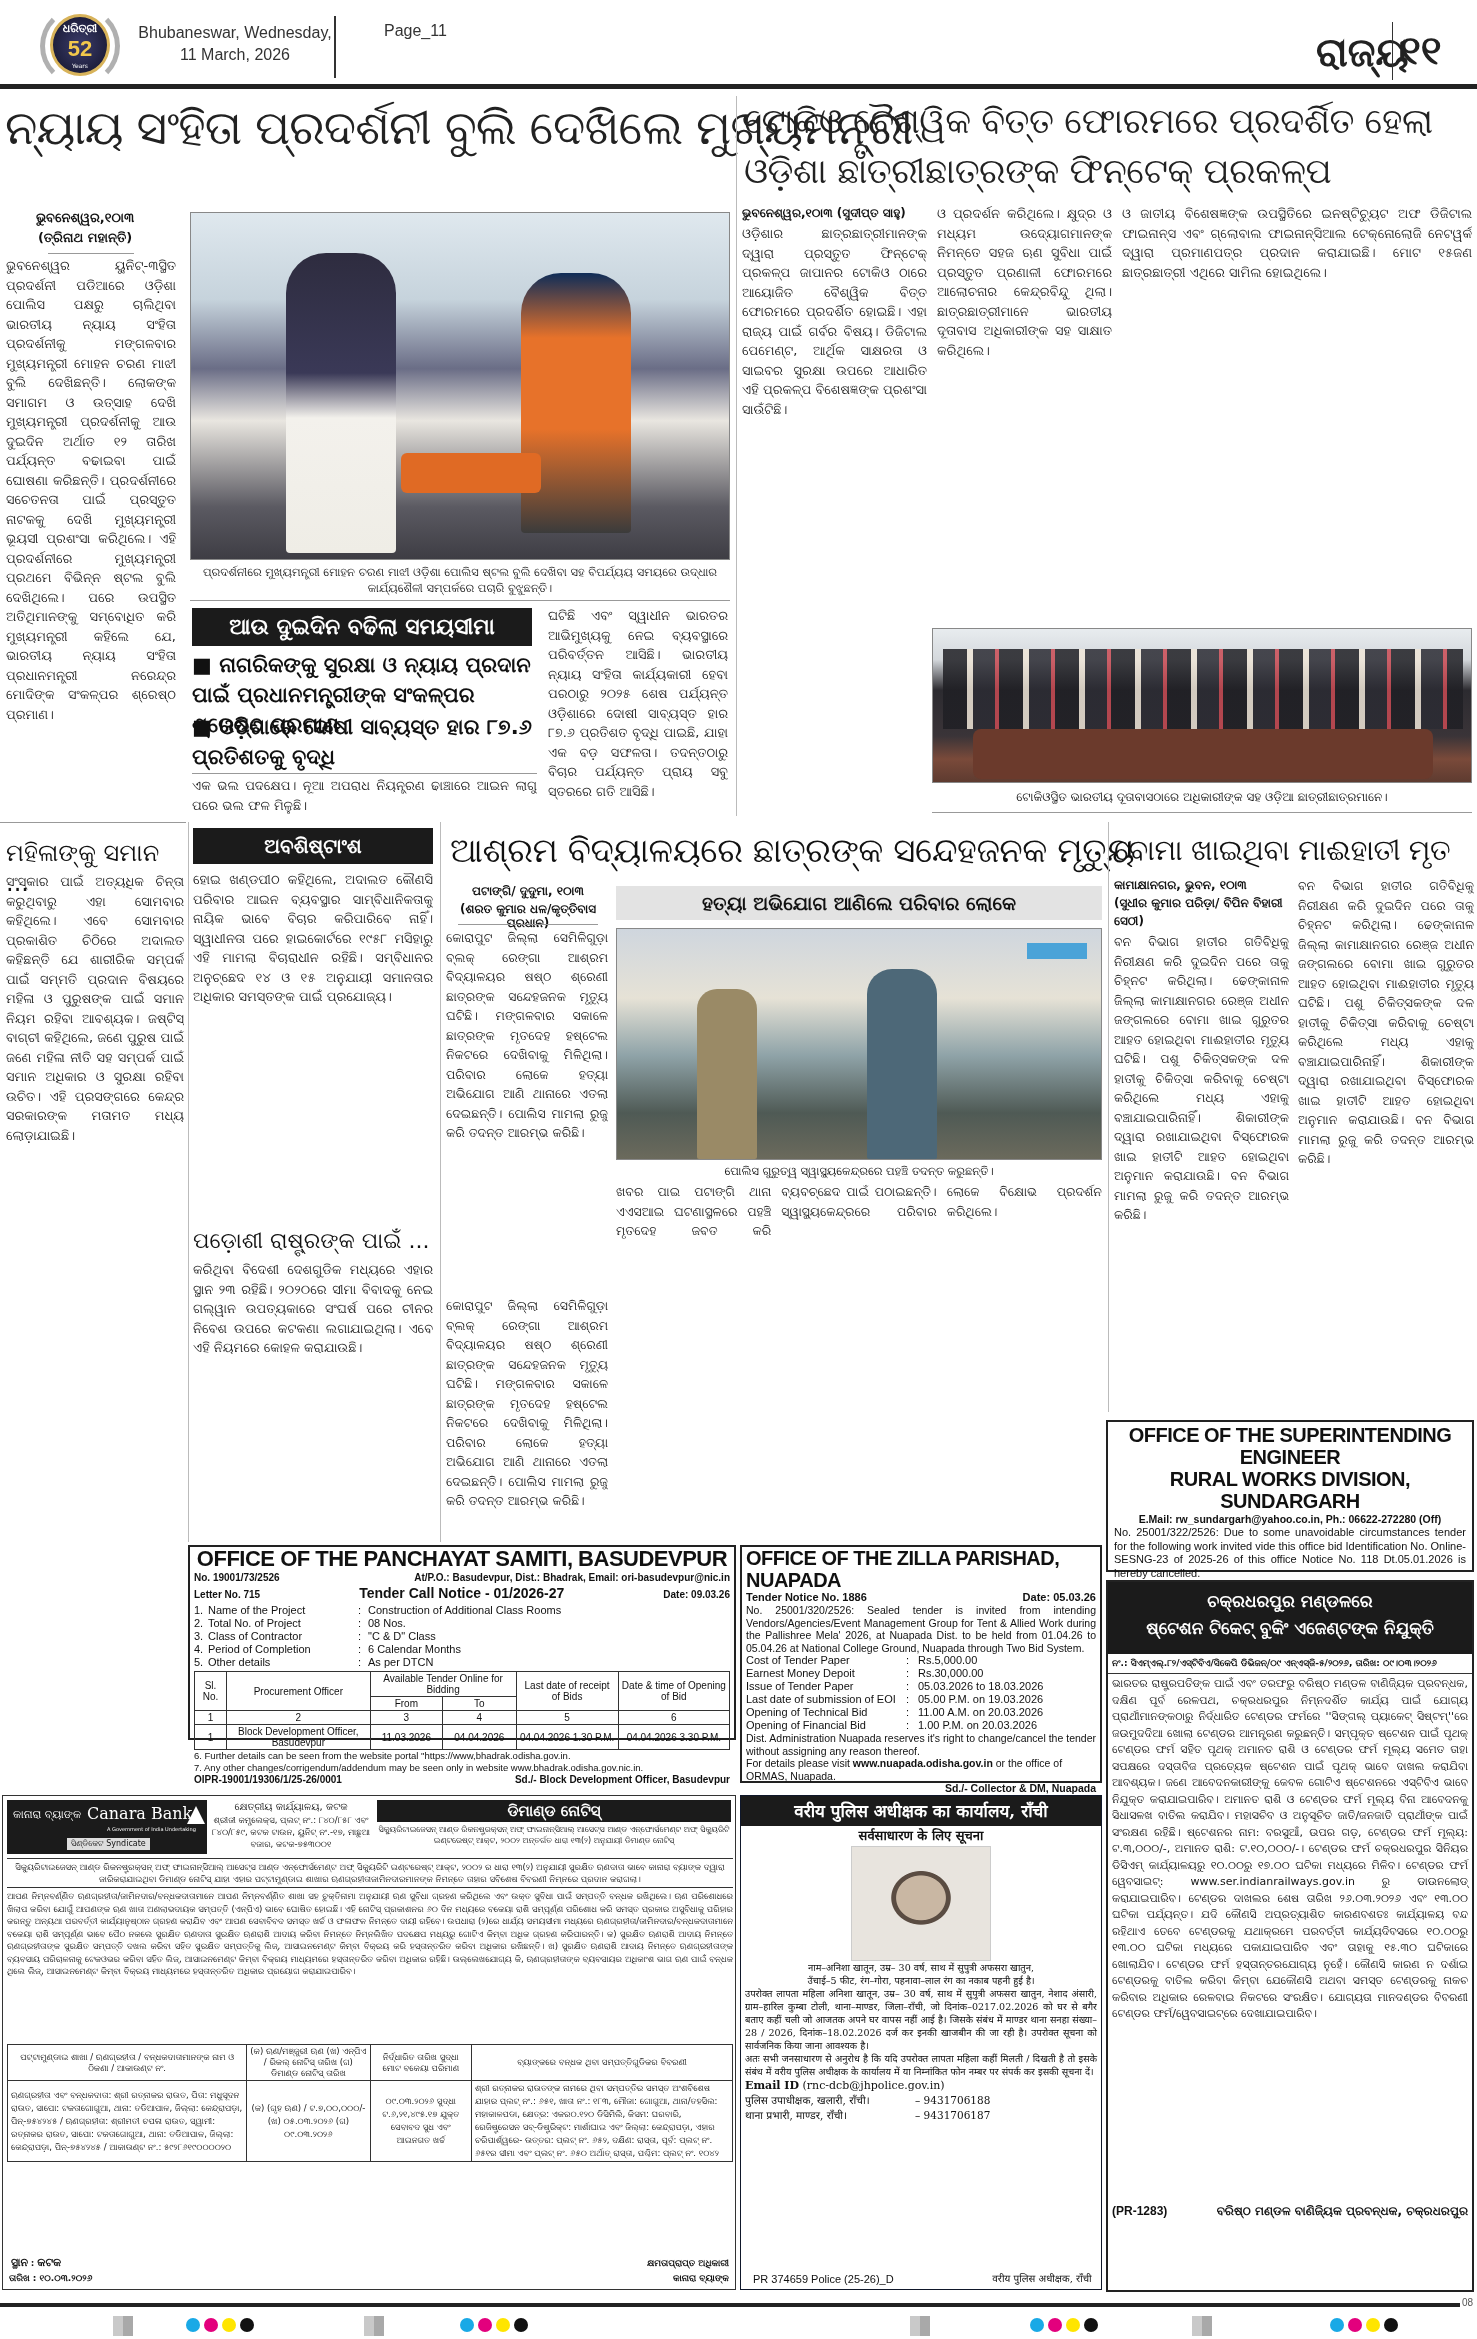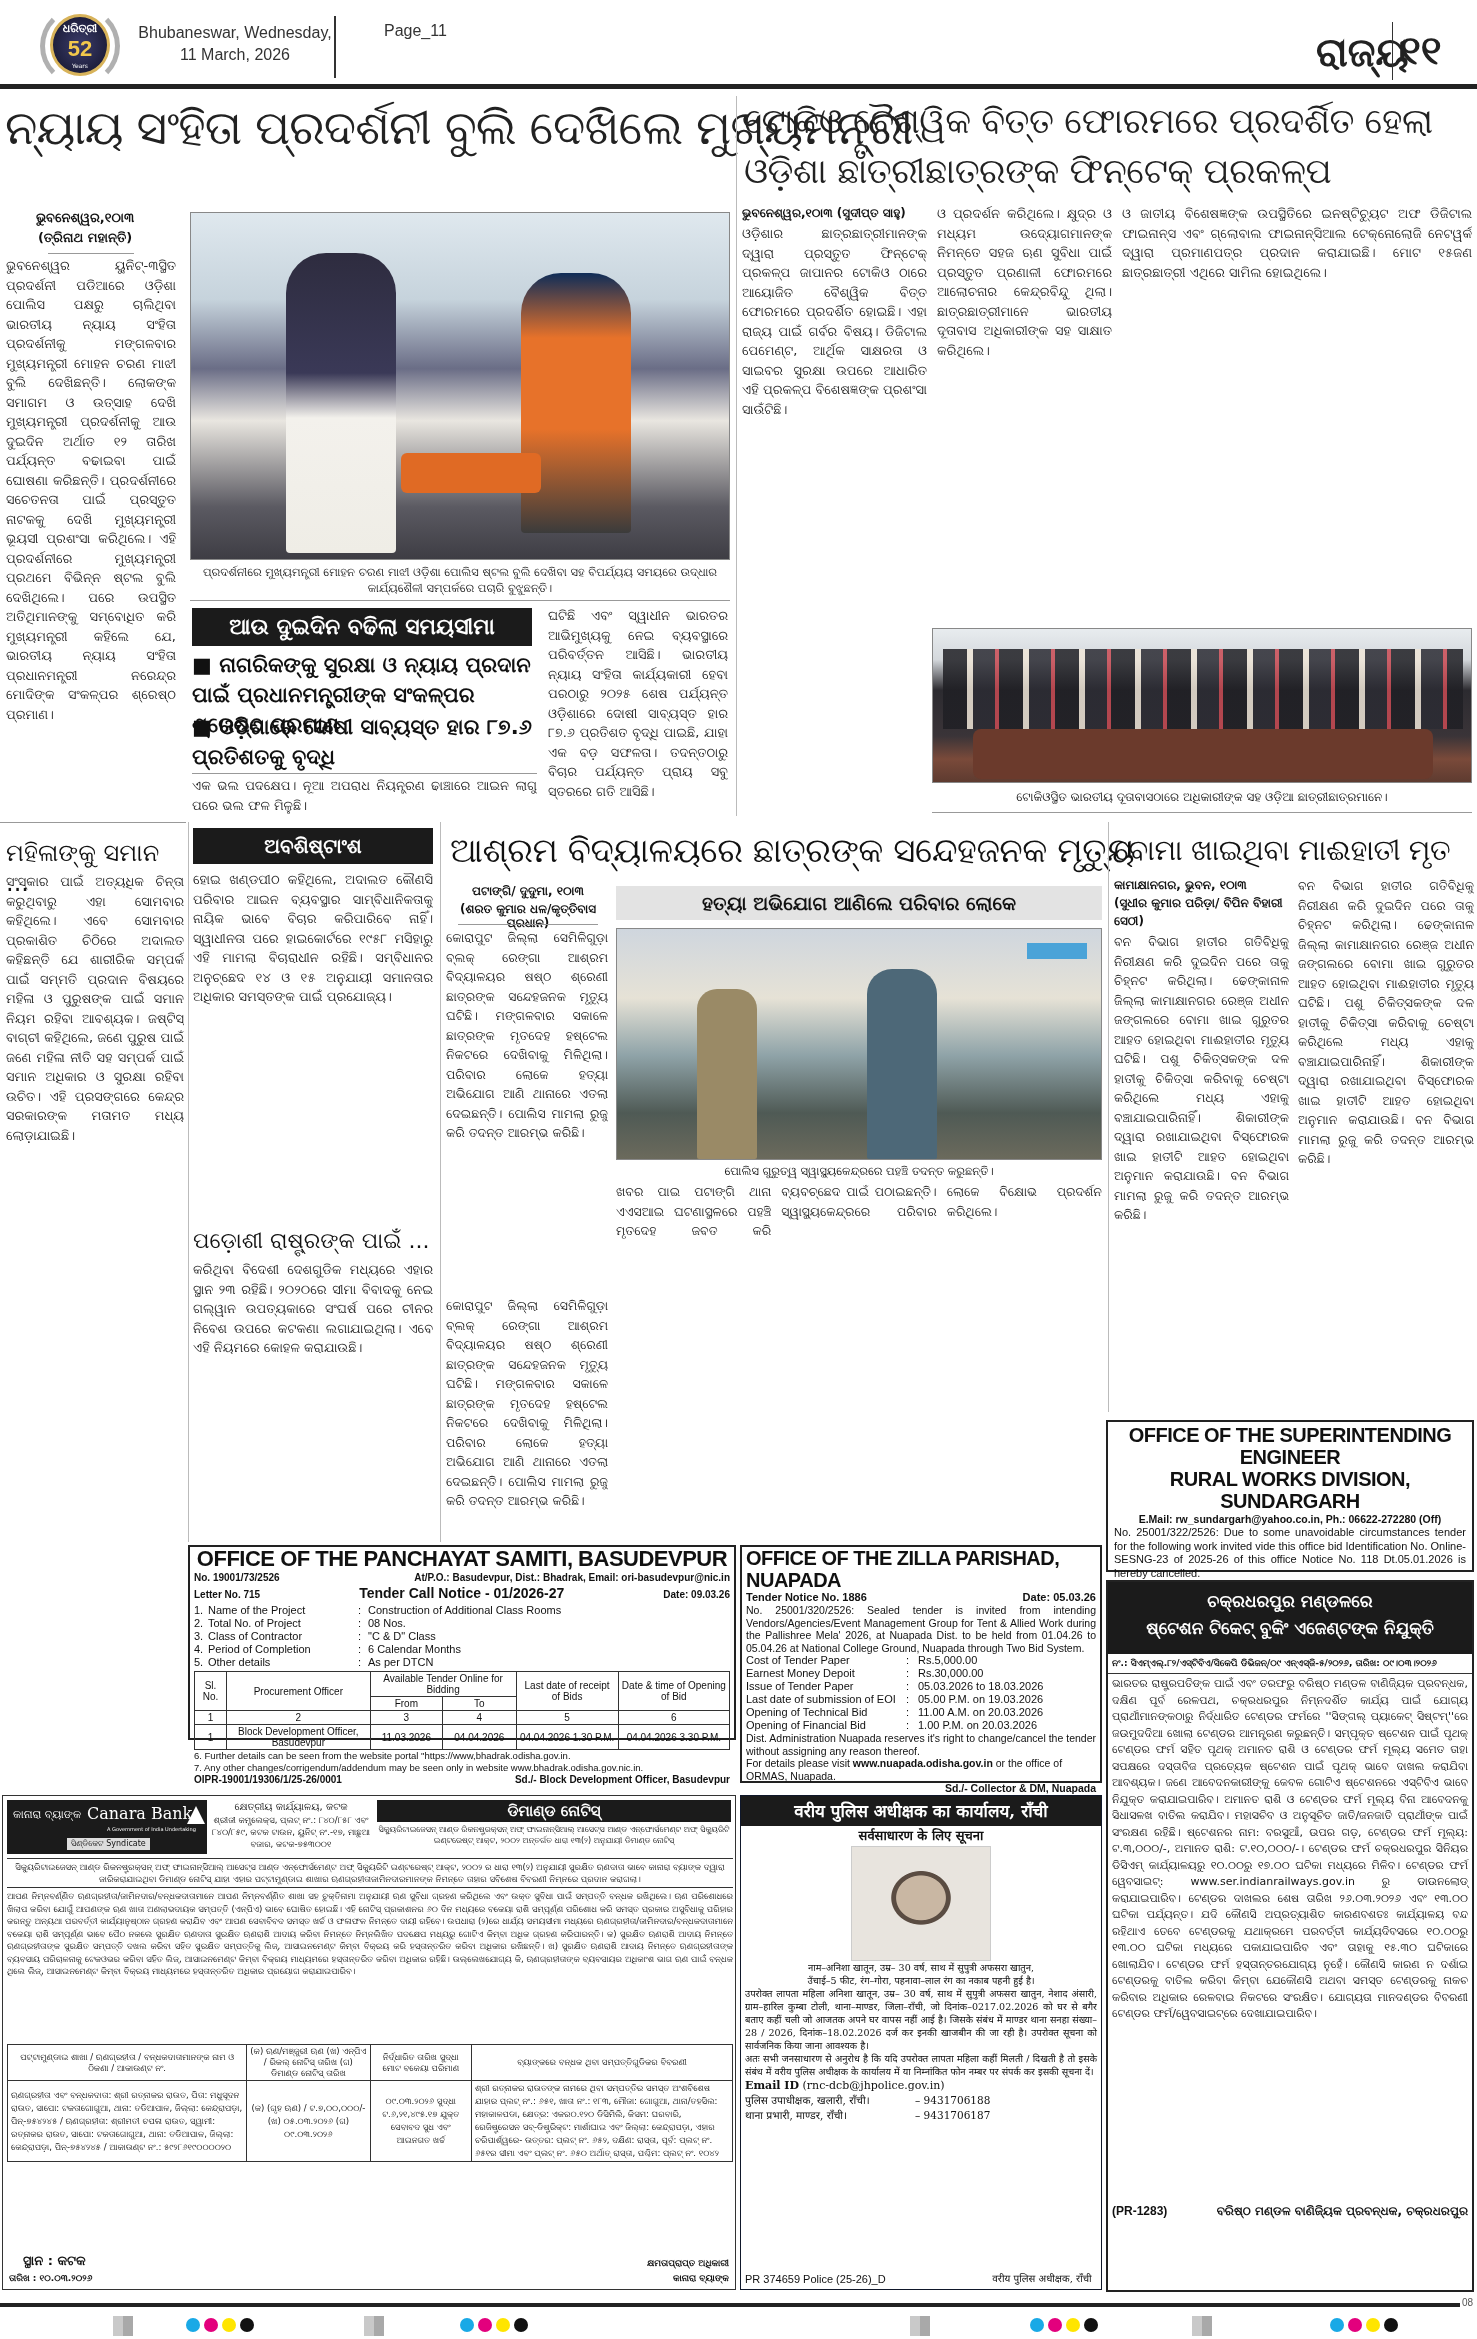--- a/index.html
+++ b/index.html
@@ -291,21 +291,21 @@
   <div id="police-contacts" style="padding:0 4px;">
       <div class="serif" style="display: flex; font-size: 10.5px; line-height: 15px;">
         <span style="width:170px">पुलिस उपाधीक्षक, खलारी, राँची।</span>
         <span>– 9431706188</span>
       </div>
       <div class="serif" style="display: flex; font-size: 10.5px; line-height: 15px;">
         <span style="width:170px">थाना प्रभारी, माण्डर, राँची।</span>
         <span>– 9431706187</span>
       </div>
     </div>
-  <div class="lib" style="position:absolute;left:4px;bottom:4px;font-size:11px;">PR 374659 Police (25-26)_D</div>
+  <div class="lib" style="position:absolute;left:12px;bottom:4px;font-size:11px;">PR 374659 Police (25-26)_D</div>
   <div class="serif" style="position:absolute;right:4px;bottom:4px;width:110px;text-align:center;font-size:10px;line-height:13px;">वरीय पुलिस अधीक्षक, राँची</div>
 </div>
 
 <div class="abs" style="left:2px;top:1795px;width:734px;height:495px;border:1px solid #333;">
   <div style="position:absolute;left:4px;top:4px;width:200px;height:54px;background:#1b1b1b;color:#fff;">
     <span style="position:absolute;left:6px;top:8px;font-size:11px;">କାନାରା ବ୍ୟାଙ୍କ</span>
     <span class="serif" style="position:absolute;left:80px;top:4px;font-size:16px;">Canara Bank</span>
     <span style="position:absolute;left:180px;top:6px;width:0;height:0;border-left:9px solid transparent;border-right:9px solid transparent;border-bottom:18px solid #fff;"></span>
     <span style="position:absolute;left:100px;top:26px;font-size:5px;">A Government of India Undertaking</span>
     <span style="position:absolute;left:60px;top:38px;background:#ddd;color:#111;font-size:8px;padding:1px 4px;">ସିଣ୍ଡିକେଟ Syndicate</span>
@@ -325,21 +325,21 @@
       <td>ବ୍ୟାଙ୍କରେ ବନ୍ଧକ ଥିବା ସମ୍ପତ୍ତିଗୁଡିକର ବିବରଣୀ</td>
     </tr>
     <tr>
       <td style="text-align:left;line-height:13px;">ଋଣଗ୍ରହୀତା ଏବଂ ବନ୍ଧକଦାତା: ଶ୍ରୀ ରତ୍ନାକର ରାଉତ, ପିତା: ମଧୁସୂଦନ ରାଉତ, ସାପୋ: ଟକତାଗୋଗୁଆ, ଥାନା: ତଡିଆପାଳ, ଜିଲ୍ଲା: କେନ୍ଦ୍ରାପଡ଼ା, ପିନ୍-୭୫୪୨୪୫ / ଋଣଗ୍ରହୀତା: ଶ୍ରୀମତୀ ଚପଳା ରାଉତ, ସ୍ୱାମୀ: ରତ୍ନାକର ରାଉତ, ସାପୋ: ଟକତାଗୋଗୁଆ, ଥାନା: ତଡିଆପାଳ, ଜିଲ୍ଲା: କେନ୍ଦ୍ରାପଡ଼ା, ପିନ୍-୭୫୪୨୪୫ / ଆକାଉଣ୍ଟ ନଂ.: ୫୯୨୮୬୧୯୦୦୦୦୨୦</td>
       <td style="line-height:13px;">(କ) (ଗୃହ ଋଣ) / ଟ.୭,୦୦,୦୦୦/- (ଖ) ୦୫.୦୩.୨୦୨୬ (ଗ) ୦୯.୦୩.୨୦୨୬</td>
       <td style="line-height:13px;">୦୯.୦୩.୨୦୨୬ ସୁଦ୍ଧା ଟ.୬,୨୧,୪୯୫.୧୭ ଯୁକ୍ତ ସେବାବଦ ସୁଧ ଏବଂ ଆଇନଗତ ଖର୍ଚ୍ଚ</td>
       <td style="text-align:left;line-height:13px;">ଶ୍ରୀ ରତ୍ନାକର ରାଉତଙ୍କ ନାମରେ ଥିବା ସମ୍ପତ୍ତିର ସମସ୍ତ ଅଂଶବିଶେଷ ଯାହାର ପ୍ଲଟ୍ ନଂ.: ୬୫୧, ଖାତା ନଂ.: ୧୮୩, ମୌଜା: ଗୋଗୁଆ, ଥାନା/ତହସିଲ: ମହାକାଳପଡା, କ୍ଷେତ୍ର: ଏକର୦.୧୨୦ ଡିସିମିଲି, କିସମ: ଘରବାରି, ରେଜିଷ୍ଟ୍ରେସନ ସବ୍-ଡିଷ୍ଟ୍ରିକ୍ଟ: ମାର୍ଶାଘାଇ ଏବଂ ଜିଲ୍ଲା: କେନ୍ଦ୍ରାପଡ଼ା, ଏହାର ଚରିପାର୍ଶ୍ୱରେ- ଉତ୍ତର: ପ୍ଲଟ୍ ନଂ. ୬୫୨, ଦକ୍ଷିଣ: ରାସ୍ତା, ପୂର୍ବ: ପ୍ଲଟ୍ ନଂ. ୬୫୧ର ସୀମା ଏବଂ ପ୍ଲଟ୍ ନଂ. ୬୫୦ ଅର୍ଥାତ୍ ରାସ୍ତା, ପଶ୍ଚିମ: ପ୍ଲଟ୍ ନଂ. ୧୦୪୨</td>
     </tr>
   </tbody>
     </table>
-  <div style="position:absolute;left:20px;bottom:20px;font-size:13px;font-weight:bold;">ସ୍ଥାନ : କଟକ</div>
+  <div style="position:absolute;left:8px;bottom:20px;font-size:11px;font-weight:bold;font-family:Liberation Serif, serif;">ସ୍ଥାନ : କଟକ</div>
   <div style="position:absolute;left:6px;bottom:5px;font-size:9px;font-weight:bold;">ତାରିଖ : ୧୦.୦୩.୨୦୨୬</div>
   <div style="position:absolute;right:6px;bottom:20px;font-size:9px;font-weight:bold;">କ୍ଷମତାପ୍ରାପ୍ତ ଅଧିକାରୀ</div>
   <div style="position:absolute;right:6px;bottom:5px;font-size:9px;font-weight:bold;">କାନାରା ବ୍ୟାଙ୍କ</div>
 </div>
 
 <div class="abs rule" style="left:0;top:2303px;width:1460px;height:4px;"></div>
 <div class="abs lib" style="left:1462px;top:2297px;font-size:10px;color:#555;">08</div>
 
 <div class="abs" style="left:113px;top:2316px;width:20px;height:20px;background:linear-gradient(90deg,#c9c9c9 50%,#a9a9a9 50%);"></div>
 <div class="abs" style="left:364px;top:2316px;width:20px;height:20px;background:linear-gradient(90deg,#c9c9c9 50%,#a9a9a9 50%);"></div>

